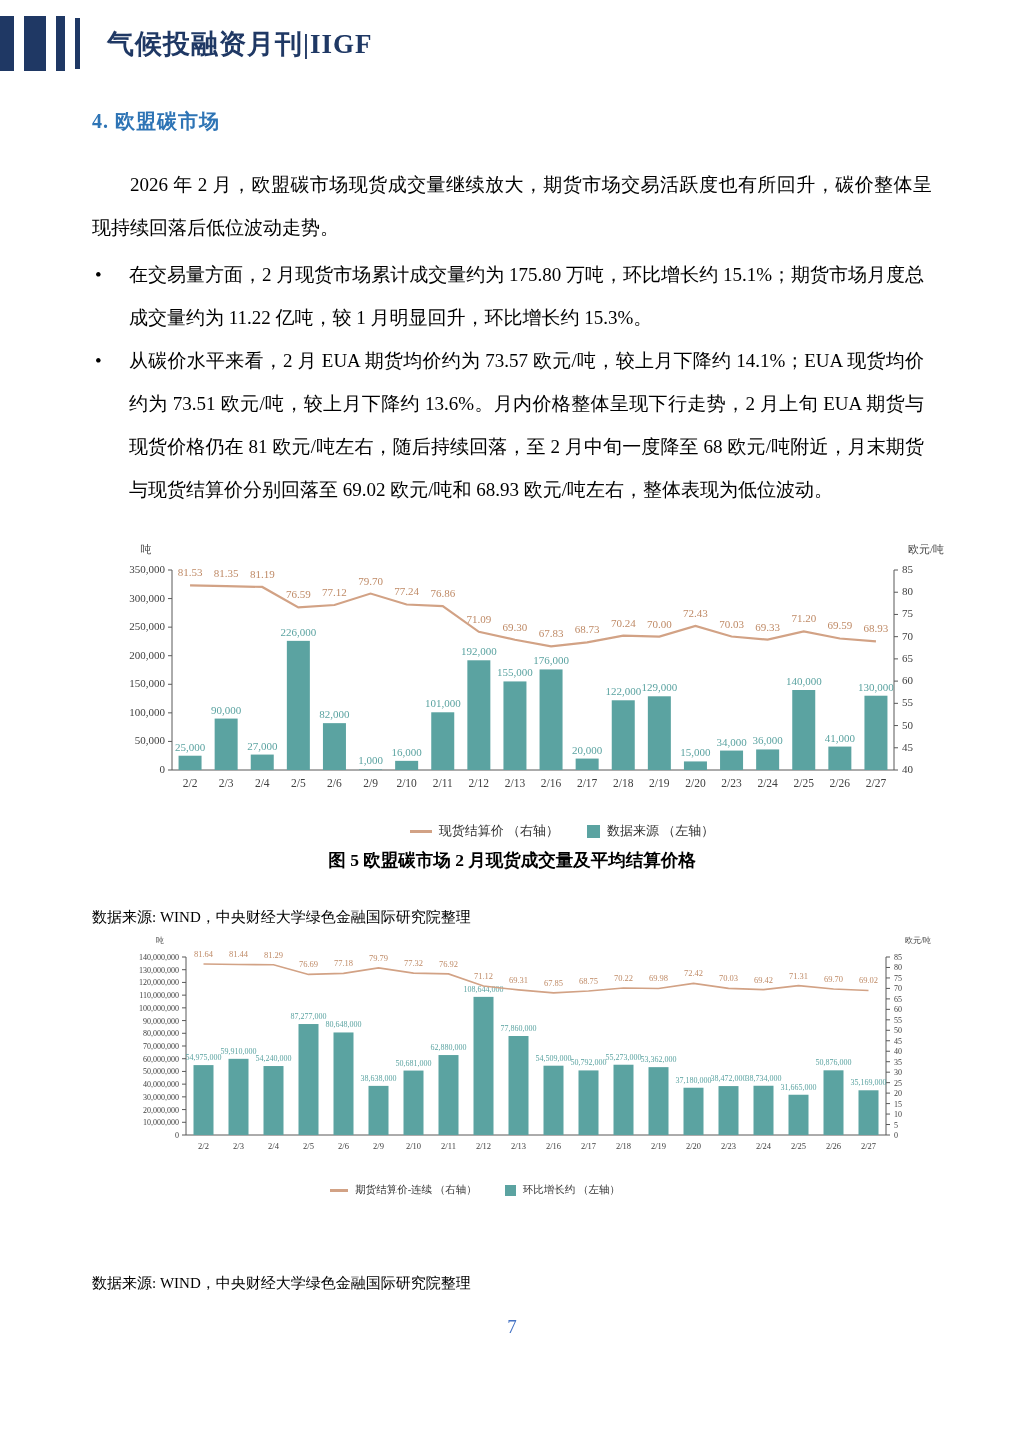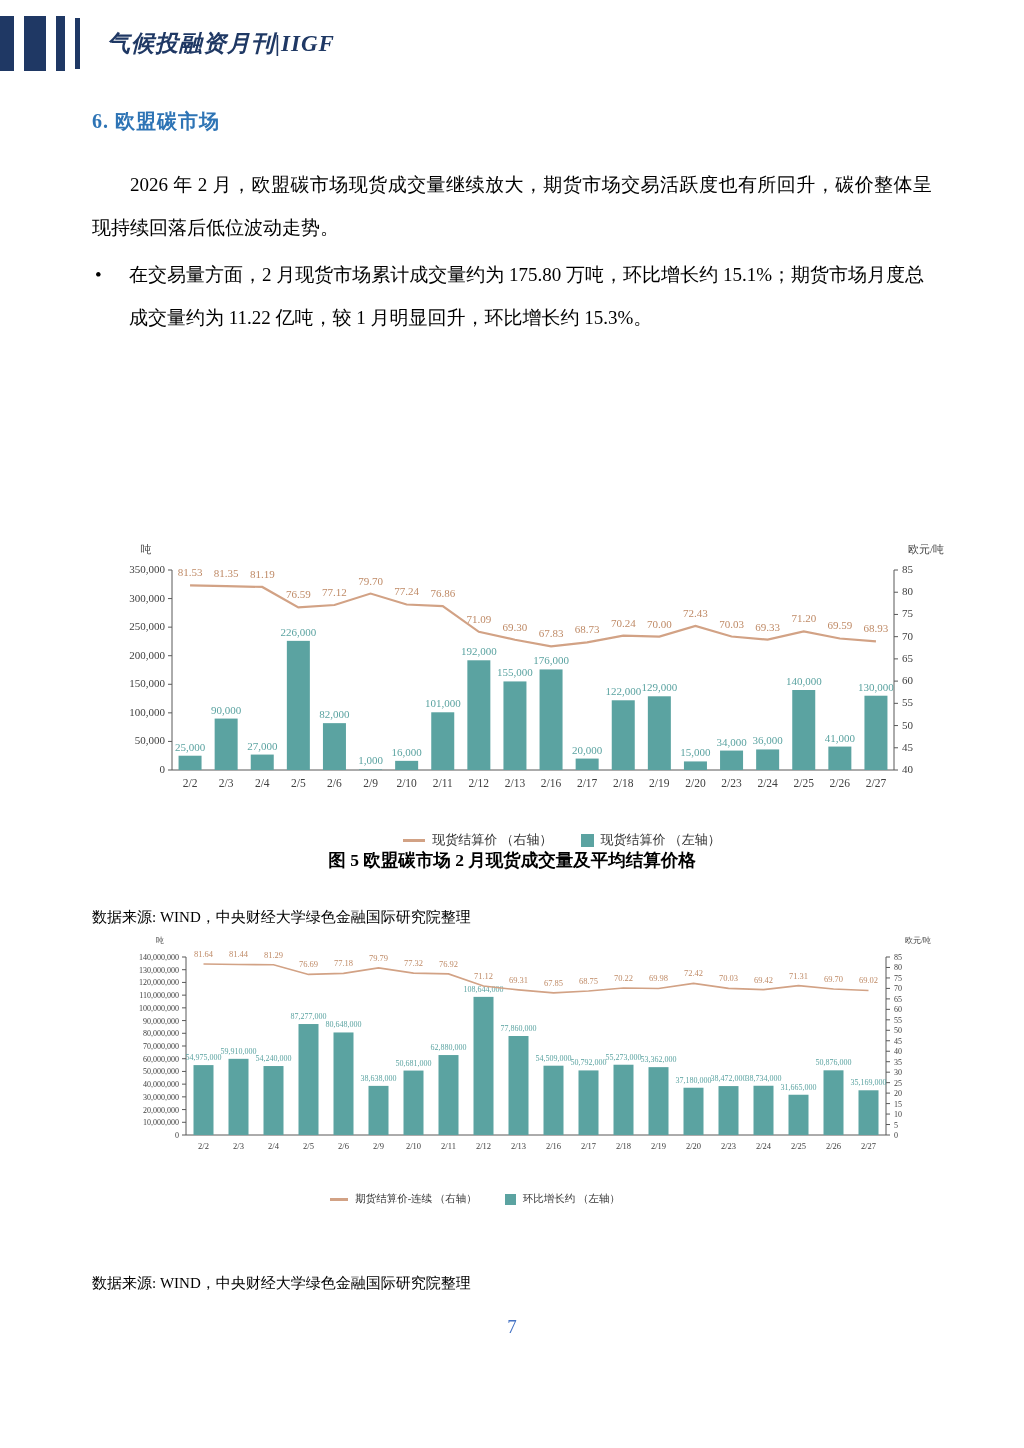--- a/index.html
+++ b/index.html
@@ -6,36 +6,36 @@
   .page{position:relative;width:1024px;height:1448px;background:#fff;overflow:hidden;
         font-family:"Liberation Serif","DejaVu Serif",serif;color:#000;}
   
   .header{position:absolute;top:16px;left:0;display:flex;align-items:center;}
   .logo{display:flex;align-items:center;gap:10px;}
   .logo .lb{background:#1f3864;}
   .lb1{width:14px;height:55px;}
   .lb2{width:22px;height:55px;}
   .lb3{width:9px;height:55px;}
   .lb4{width:5px;height:51px;}
-  .journal-title{margin-left:27px;font-size:23px;font-weight:bold;color:#1f3864;letter-spacing:1px;font-style:italic;}
+  .journal-title{margin-left:27px;font-size:27px;font-weight:bold;color:#1f3864;letter-spacing:1px;}
   
   .section-heading{position:absolute;top:108px;left:92px;font-size:20px;font-weight:bold;
                    color:#2e74b5;letter-spacing:1px;}
   
   .text-block{position:absolute;top:164px;left:92px;width:840px;font-size:19px;
               line-height:2.26;text-align:justify;}
   .text-block p{margin:0;text-indent:2em;}
   .text-block ul{margin:4px 8px 0 0;padding:0;list-style:none;}
   .text-block li{position:relative;padding-left:37px;}
   .text-block li::before{content:"\2022";position:absolute;left:3px;top:0;}
   
   .fig{position:absolute;}
   .fig1{top:540px;left:88px;width:868px;}
   .fig2{top:933px;left:80px;width:868px;}
-  .legend{display:flex;justify-content:center;align-items:center;gap:28px;margin-top:19px;color:#333;}
+  .legend{display:flex;justify-content:center;align-items:center;gap:28px;margin-top:10px;color:#333;}
   .legend1{font-size:13px;padding-left:80px;}
   .legend2{font-size:10.5px;padding-right:78px;}
   .legend .item{display:flex;align-items:center;gap:7px;}
   .sw-line{display:inline-block;width:22px;height:3px;background:#d2a285;}
   .sw-bar{display:inline-block;width:13px;height:13px;background:#5ba3a1;}
   .legend2 .sw-bar{width:11px;height:11px;}
   .legend2 .sw-line{width:18px;}
   .caption{position:absolute;left:0;width:1024px;text-align:center;font-weight:bold;font-size:17.5px;}
   .caption1{top:848px;}
   .caption2{top:1210px;}
@@ -54,26 +54,27 @@
   <div class="header">
     <div class="logo">
       <span class="lb lb1"></span>
       <span class="lb lb2"></span>
       <span class="lb lb3"></span>
       <span class="lb lb4"></span>
     </div>
     <div class="journal-title">气候投融资月刊|IIGF</div>
   </div>
 
-  <div class="section-heading">6. 欧盟碳市场</div>
+  <div class="section-heading">4. 欧盟碳市场</div>
 
   <div class="text-block">
     <p>2026 年 2 月，欧盟碳市场现货成交量继续放大，期货市场交易活跃度也有所回升，碳价整体呈现持续回落后低位波动走势。</p>
     <ul>
       <li>在交易量方面，2 月现货市场累计成交量约为 175.80 万吨，环比增长约 15.1%；期货市场月度总成交量约为 11.22 亿吨，较 1 月明显回升，环比增长约 15.3%。</li>
+      <li>从碳价水平来看，2 月 EUA 期货均价约为 73.57 欧元/吨，较上月下降约 14.1%；EUA 现货均价约为 73.51 欧元/吨，较上月下降约 13.6%。月内价格整体呈现下行走势，2 月上旬 EUA 期货与现货价格仍在 81 欧元/吨左右，随后持续回落，至 2 月中旬一度降至 68 欧元/吨附近，月末期货与现货结算价分别回落至 69.02 欧元/吨和 68.93 欧元/吨左右，整体表现为低位波动。</li>
     </ul>
   </div>
 
   <figure class="fig fig1" style="margin:0;">
     <svg id="c1" width="868" height="272" viewBox="0 0 868 272">
         <line x1="84" y1="30" x2="84" y2="230" stroke="#595959" stroke-width="1"></line>
         <line x1="84" y1="230" x2="806" y2="230" stroke="#595959" stroke-width="1"></line>
         <line x1="806" y1="30" x2="806" y2="230" stroke="#595959" stroke-width="1"></line>
         <line x1="80" y1="230" x2="84" y2="230" stroke="#595959" stroke-width="1"></line>
         <text x="77" y="233" text-anchor="end" font-size="11" fill="#404040">0</text>
@@ -195,21 +196,21 @@
         <text x="751.85" y="89.48888888888888" text-anchor="middle" font-size="11" fill="#bf8a66">69.59</text>
         <text x="787.95" y="92.42222222222219" text-anchor="middle" font-size="11" fill="#bf8a66">68.93</text>
       </svg>
     <div id="lg1" class="legend legend1">
         <span class="item">
           <span class="sw-line"></span>
           <span>现货结算价 （右轴）</span>
         </span>
         <span class="item">
           <span class="sw-bar"></span>
-          <span>现货结算价 （左轴）</span>
+          <span>数据来源 （左轴）</span>
         </span>
       </div>
   </figure>
   <div class="caption caption1">图 5 欧盟碳市场 2 月现货成交量及平均结算价格</div>
   <div class="source source1">数据来源: WIND，中央财经大学绿色金融国际研究院整理</div>
 
   <figure class="fig fig2" style="margin:0;">
     <svg id="c2" width="868" height="240" viewBox="0 0 868 240">
         <line x1="106" y1="24" x2="106" y2="202" stroke="#595959" stroke-width="1"></line>
         <line x1="106" y1="202" x2="806" y2="202" stroke="#595959" stroke-width="1"></line>

